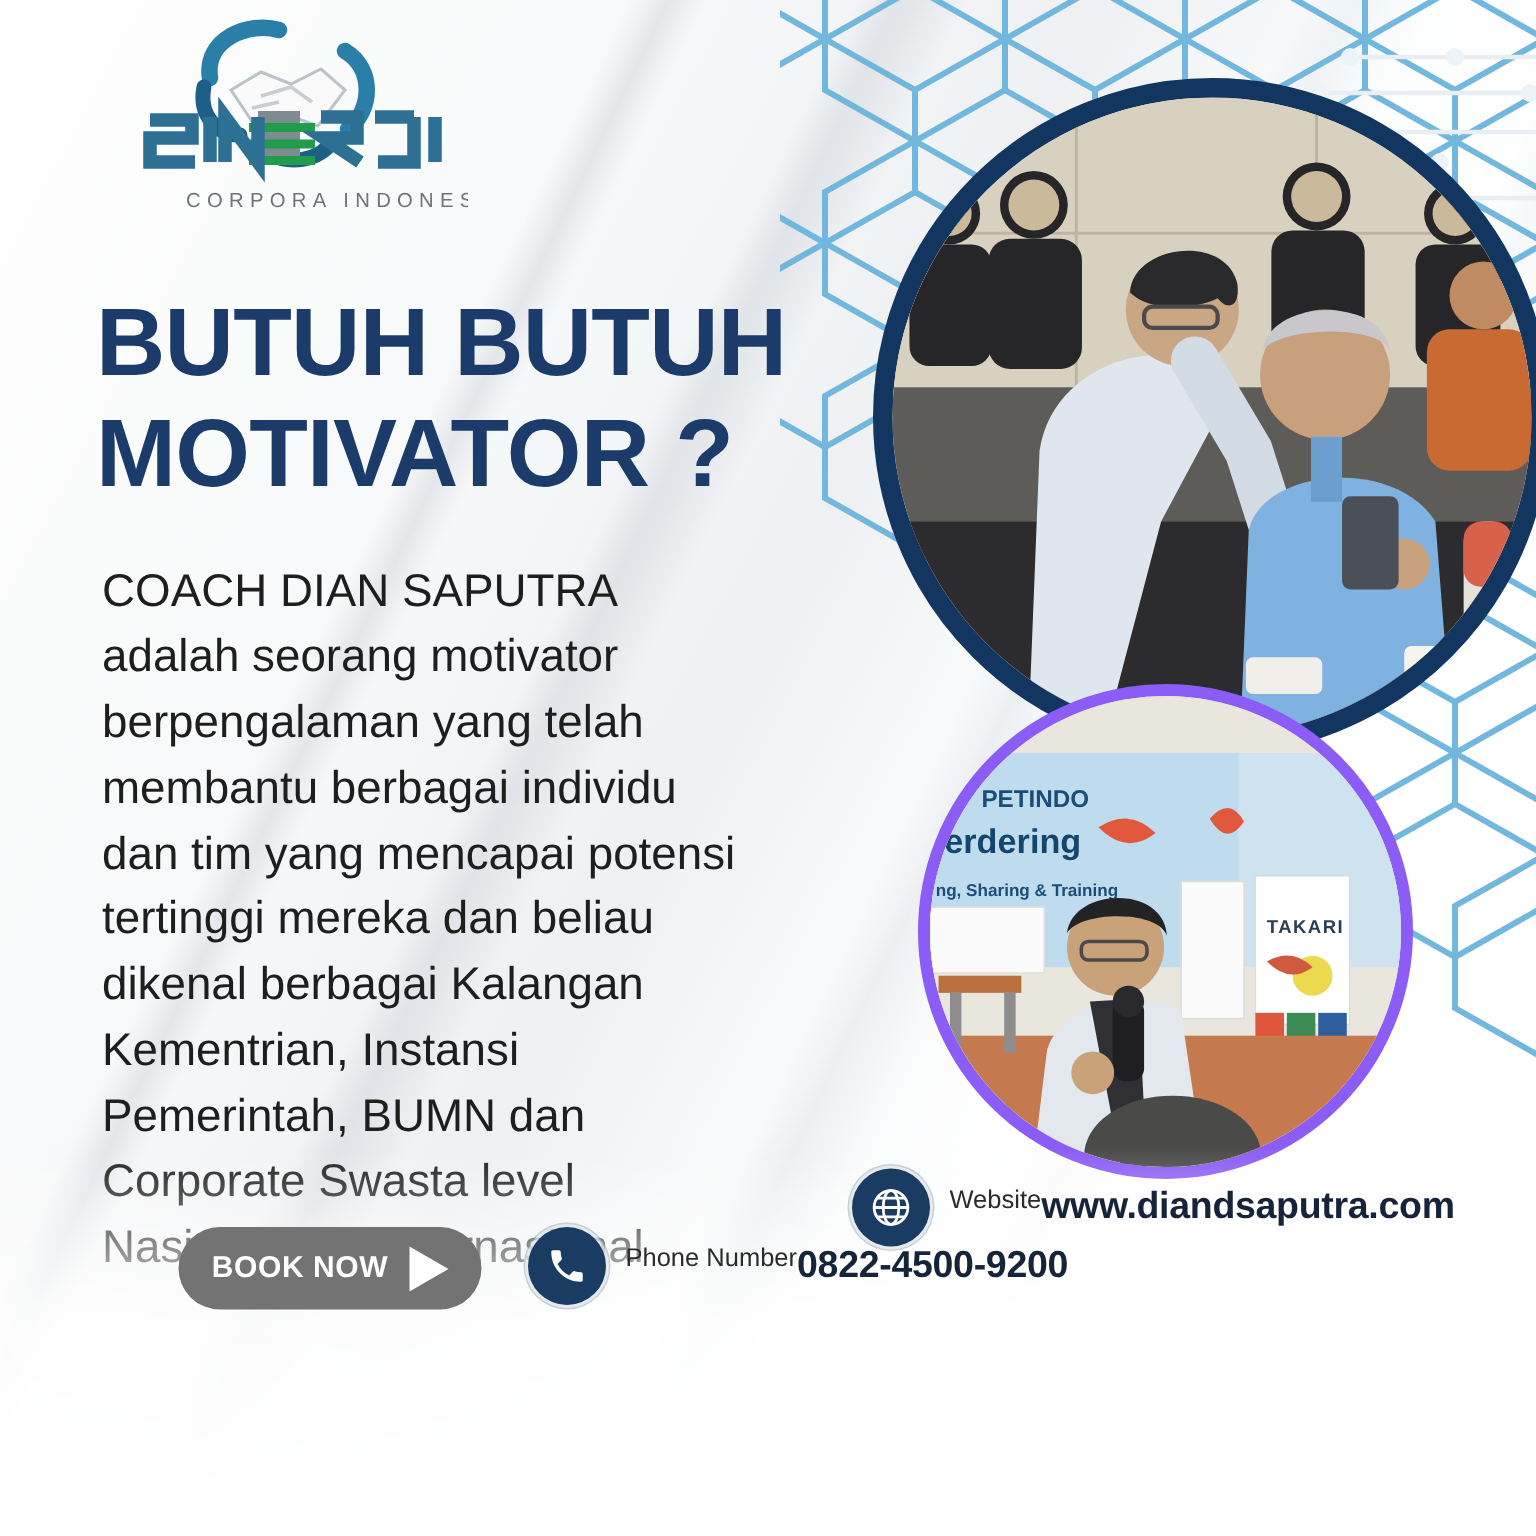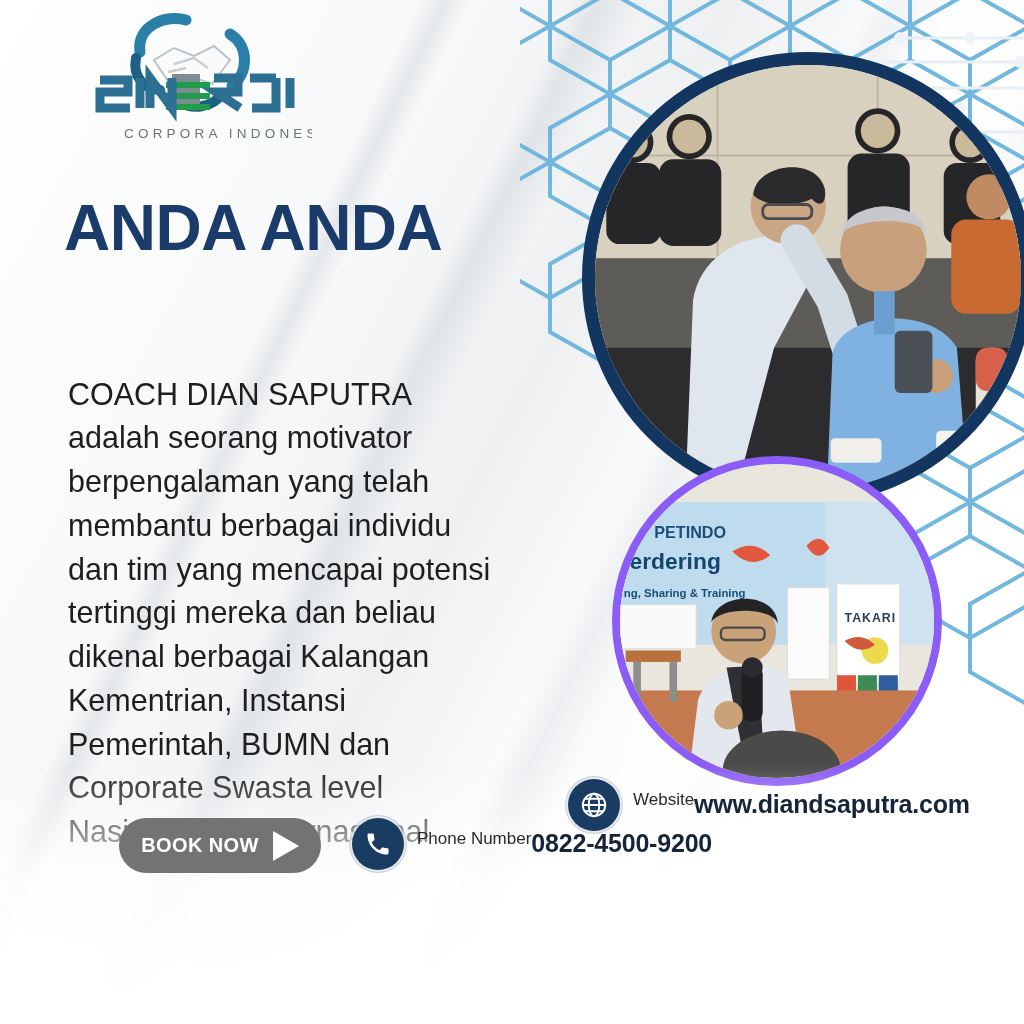--- a/index.html
+++ b/index.html
@@ -280,21 +280,22 @@
         <path d="M88 100 V70 L110 100 V70"></path>
         <path d="M152 70 H176 V84 H154 L178 100"></path>
         <path d="M188 70 H214 M214 70 V100 H190"></path>
         <path d="M228 70 V100"></path>
       </g>
       <text x="62" y="130" fill="#6d7579" font-family="'Liberation Sans', sans-serif" font-size="13.5" letter-spacing="4.2">CORPORA INDONESIA</text>
     </svg>
   </div>
 
   <h1 class="headline">
-    <span class="l1">ANDA ANDA</span>
+    <span class="l1">BUTUH BUTUH</span>
+    <span class="l2">MOTIVATOR ?</span>
   </h1>
 
   <p class="body-copy">COACH DIAN SAPUTRA adalah seorang motivator berpengalaman yang telah membantu berbagai individu dan tim yang mencapai potensi tertinggi mereka dan beliau dikenal berbagai Kalangan Kementrian, Instansi Pemerintah, BUMN dan Corporate Swasta level Nasional dan Internasional</p>
 
   <div class="photo-top">
     <div class="ph-inner">
       <svg viewBox="0 0 452 452" preserveAspectRatio="xMidYMid slice">
         <rect width="452" height="452" fill="#cfc6b2"></rect>
         <rect x="0" y="0" width="452" height="210" fill="#d8d1c0"></rect>
         <g stroke="#bdb5a3" stroke-width="2" fill="none">

